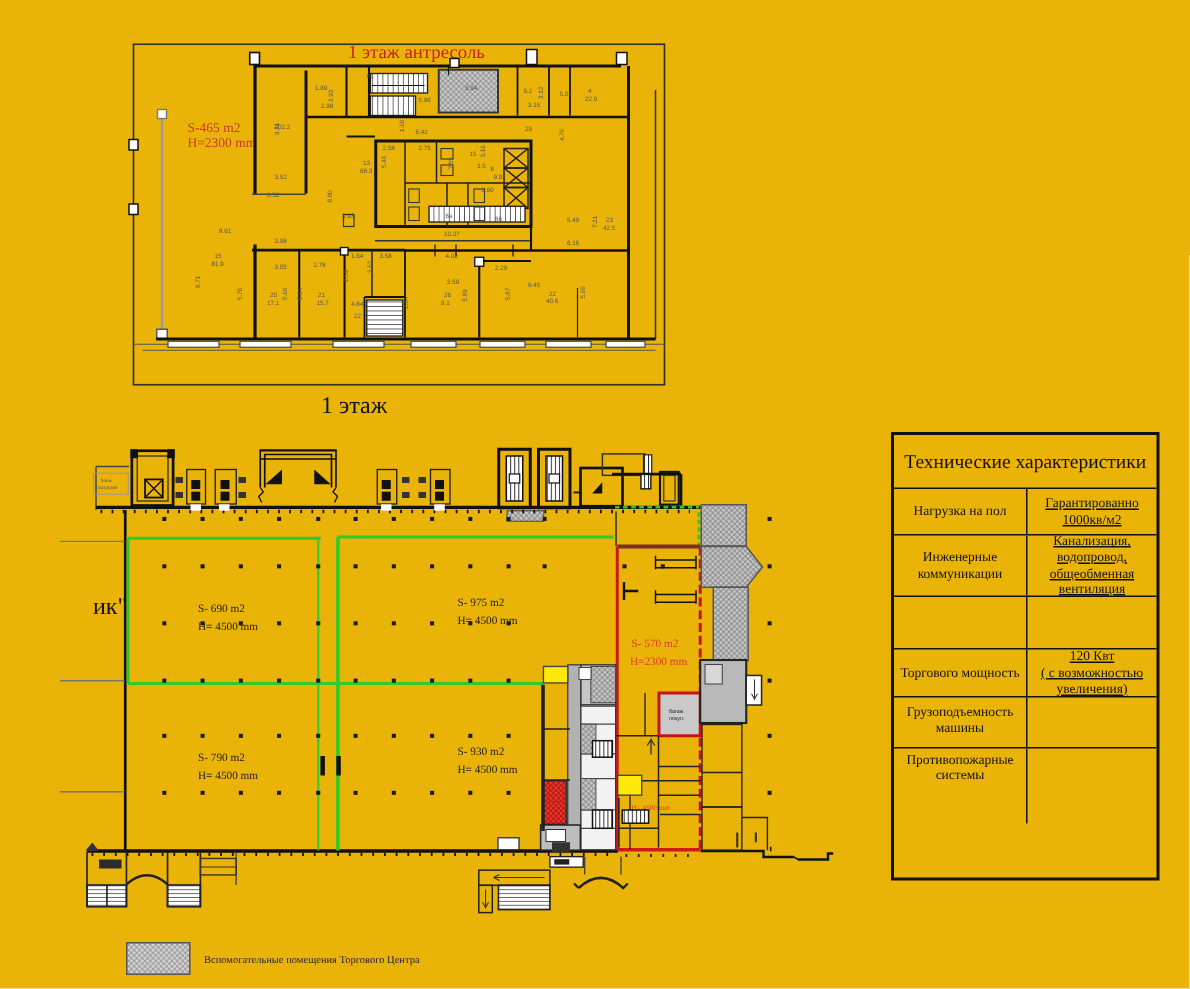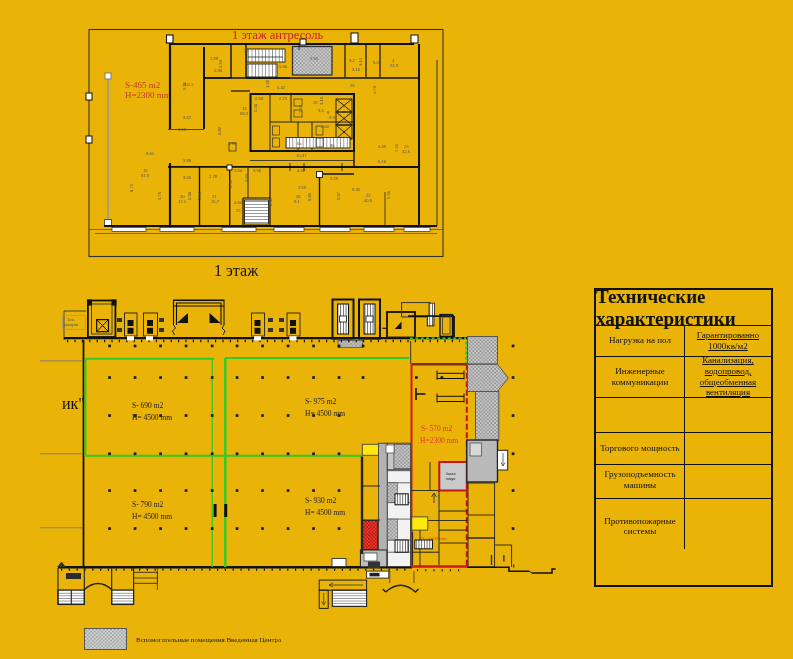--- a/index.html
+++ b/index.html
@@ -3,21 +3,21 @@
 <meta charset="utf-8">
 <style>
 html,body{margin:0;padding:0;background:#fff;}
 #page{position:relative;width:793px;height:659px;background:#eab308;overflow:hidden;
   font-family:"Liberation Serif", serif;}
 svg{position:absolute;}
 .lbl{fill:#555;font-family:"Liberation Sans",sans-serif;}
 #tbl{position:absolute;left:594px;top:288px;width:179px;height:299px;
   border:2px solid #111;box-sizing:border-box;font-family:"Liberation Serif",serif;color:#111;}
 #tbl .hdr{height:35px;border-bottom:1.5px solid #111;display:flex;align-items:center;justify-content:center;
-  font-size:19px;letter-spacing:0px;font-weight:bold;}
+  font-size:13px;letter-spacing:0px;}
 #tbl .row{display:flex;border-bottom:1.5px solid #111;}
 #tbl .row:last-child{border-bottom:none;}
 #tbl .c1{width:89px;border-right:1.5px solid #111;display:flex;align-items:center;justify-content:center;
   text-align:center;font-size:9px;line-height:1.18;padding:1px 2px;box-sizing:border-box;font-family:Liberation Serif, serif;}
 #tbl .c2{flex:1;display:flex;align-items:center;justify-content:center;text-align:center;
   font-size:9px;line-height:1.18;padding:1px 1px;box-sizing:border-box;text-decoration:underline;}
 #cap1{position:absolute;left:174px;top:262px;font-size:16px;color:#111;font-family:"Liberation Serif",serif;margin-left:40px;}
 #legtxt{position:absolute;left:136px;top:636px;font-size:7px;color:#223;font-family:"Liberation Serif",serif;}
 </style>
 </head>
@@ -596,37 +596,38 @@
         <div class="c2">Канализация,<br>водопровод,<br>общеобменная<br>вентиляция</div>
       </div>
 
   <div class="row" style="height:34px">
         <div class="c1"></div>
         <div class="c2"></div>
       </div>
 
   <div class="row" style="height:31.5px">
         <div class="c1">Торгового мощность</div>
+        <div class="c2">120 Квт<br>( с возможностью<br>увеличения)</div>
       </div>
 
   <div class="row" style="height:32.5px">
         <div class="c1" style="align-items:flex-start;padding-top:4px">Грузоподъемность<br>машины</div>
       </div>
 
 
   <div class="row" style="height:50px">
-        <div class="c1" style="align-items:flex-start;padding-top:17px">Противопожарные<br>системы</div>
+        <div class="c1" style="align-items:flex-start;padding-top:2px">Противопожарные<br>системы</div>
       </div>
 </div>
 
 <svg style="left:84px;top:628px" width="44" height="23" viewBox="0 0 44 23">
 <defs>
         <pattern id="lh" width="3.6" height="3.6" patternUnits="userSpaceOnUse">
 <rect width="3.6" height="3.6" fill="#d6d6d6"></rect>
 <path d="M0,0 L3.6,3.6 M3.6,0 L0,3.6" stroke="#979797" stroke-width="0.7"></path>
         </pattern>
       </defs>
 <rect x="0.5" y="0.5" width="42" height="21" fill="url(#lh)" stroke="#555" stroke-width="1"></rect>
 </svg>
 
-<div id="legtxt">Вспомогательные помещения Введенная Центра</div>
+<div id="legtxt">Вспомогательные помещения Торгового Центра</div>
 
 </div>
 
 </body></html>

